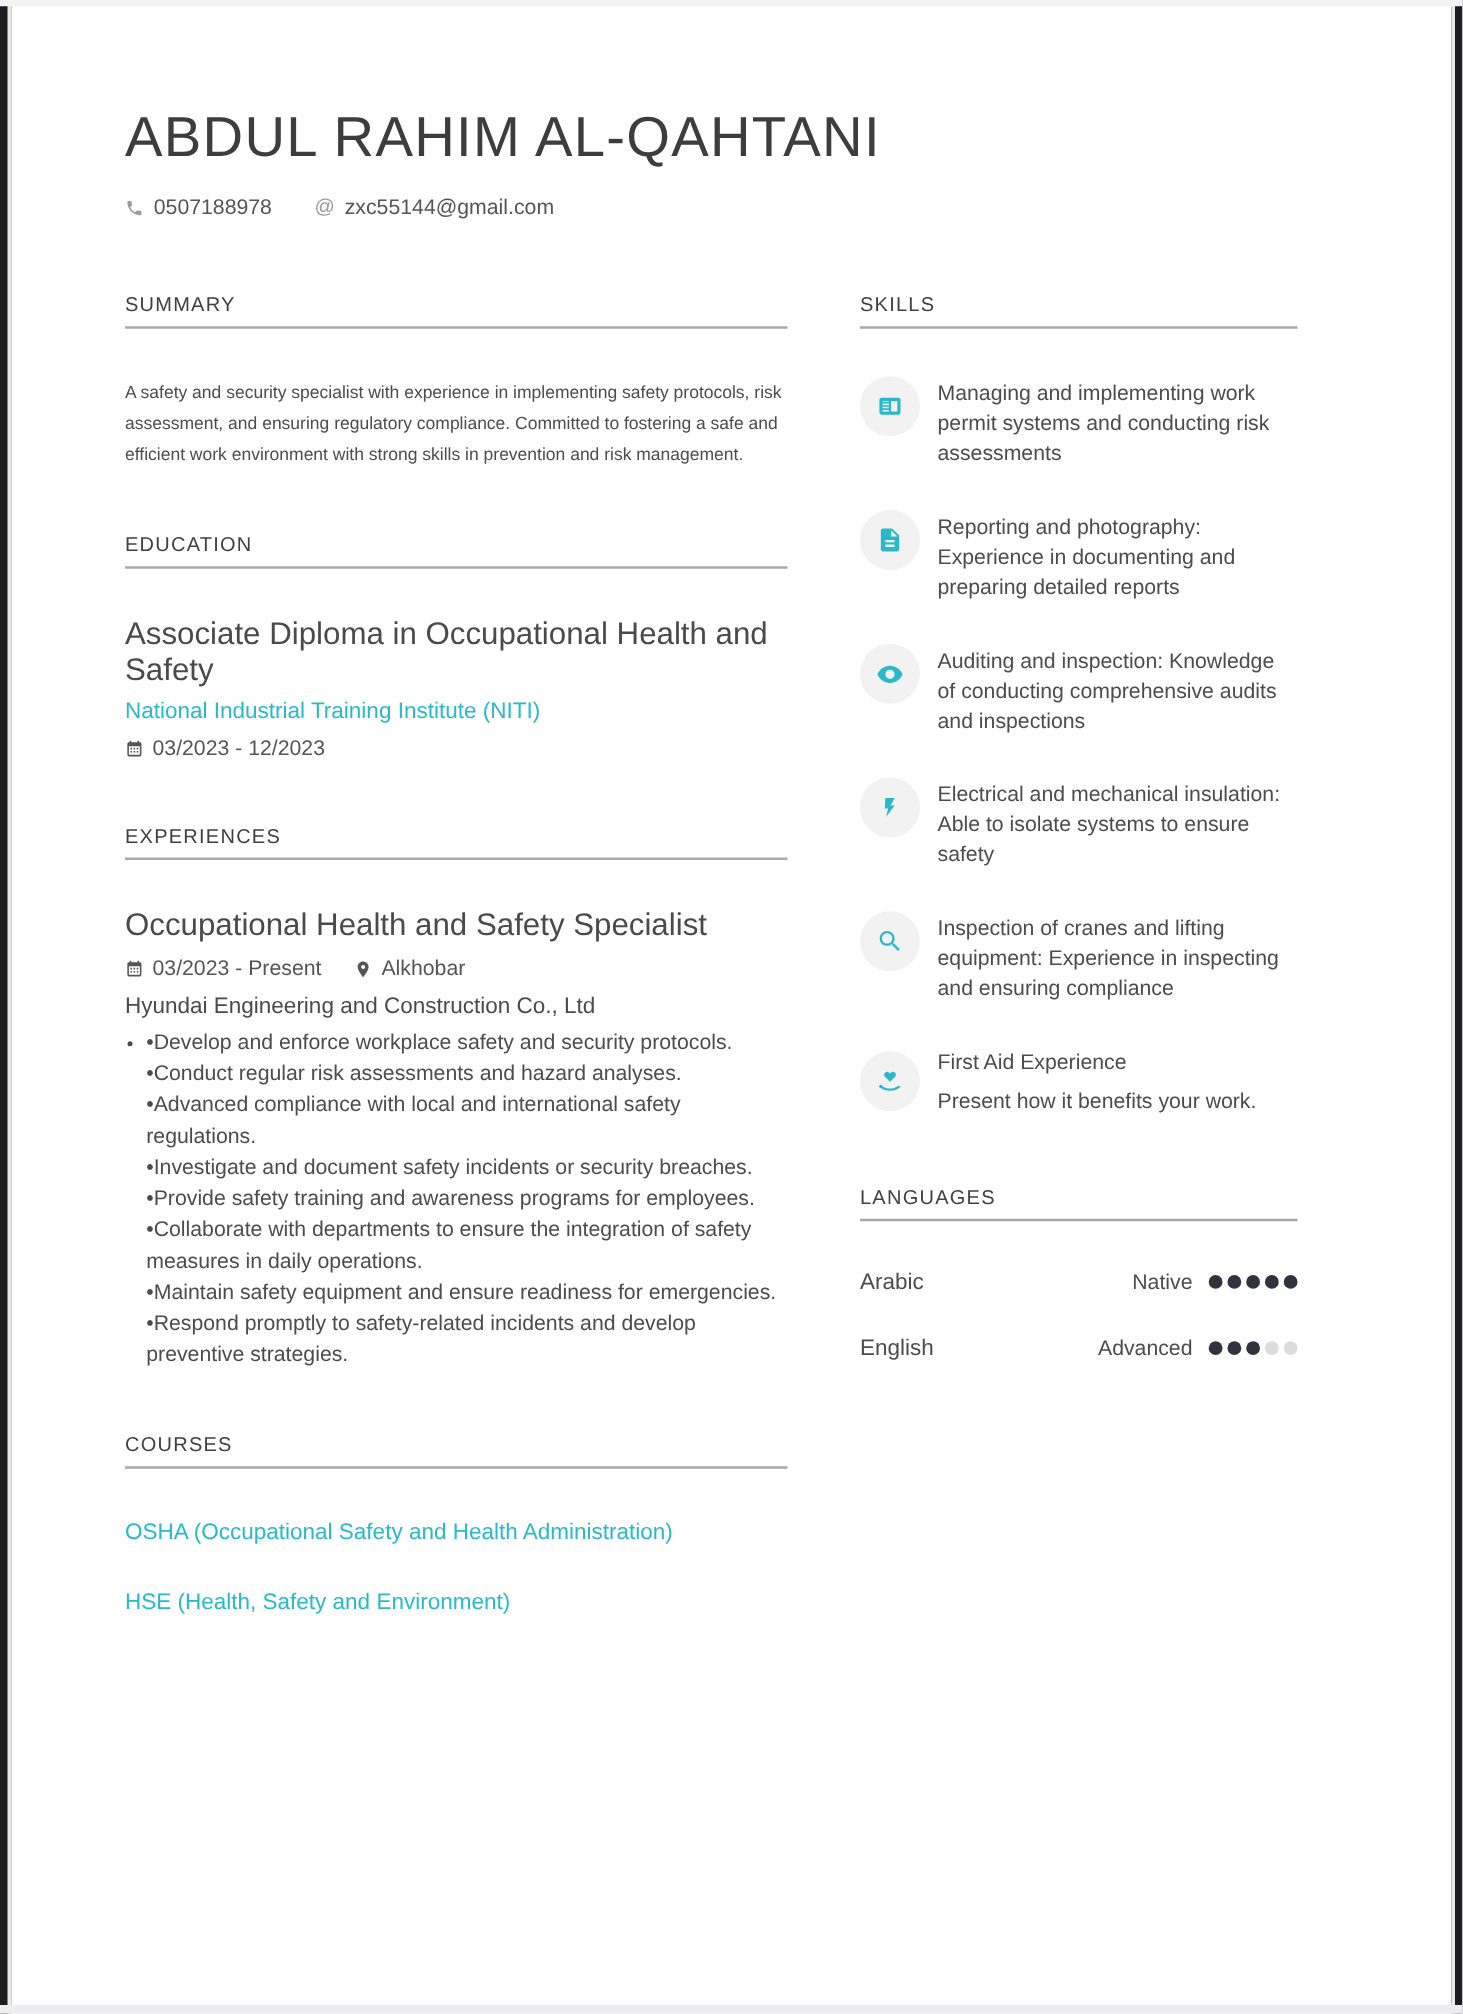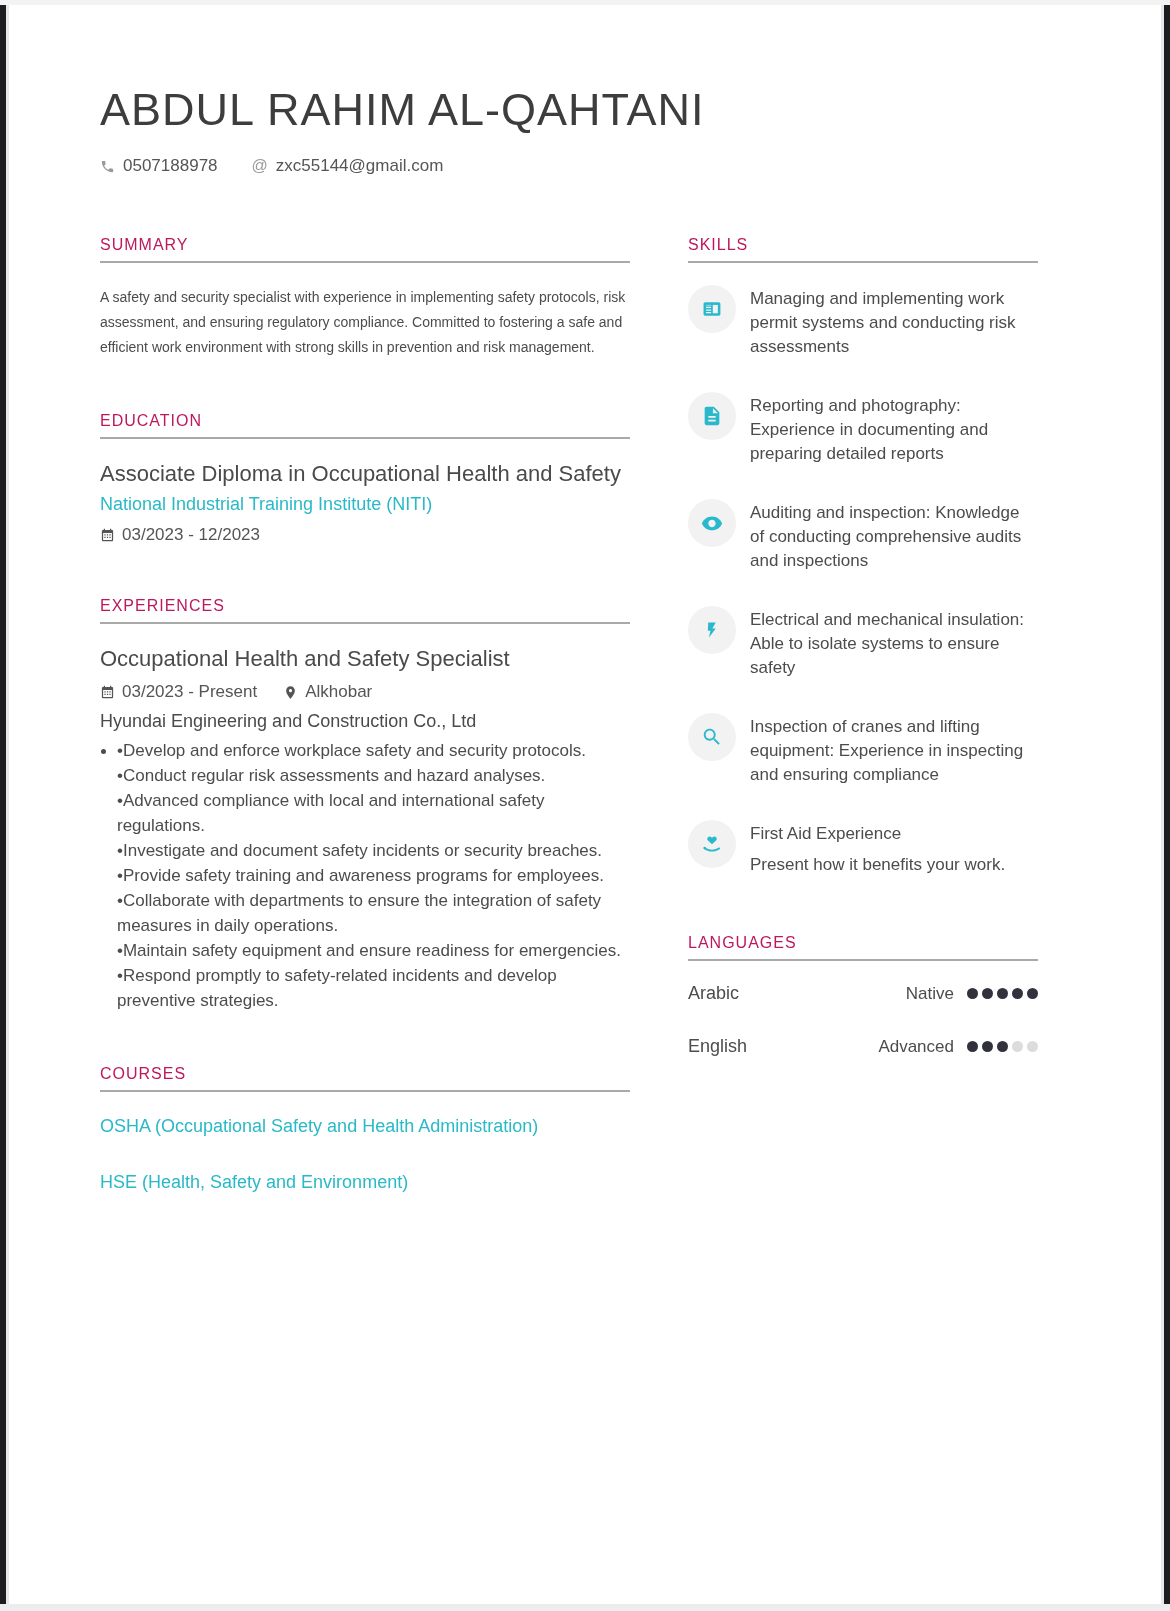--- a/index.html
+++ b/index.html
@@ -38,46 +38,46 @@
   .contact-item .ic svg { width: 15px; height: 15px; fill: #9a9a9a; }
   .at-glyph { font-size: 16px; color: #9a9a9a; }
 
   
   .columns { display: flex; margin-top: 60px; gap: 58px; }
   .col-left { width: 530px; flex: none; }
   .col-right { width: 350px; flex: none; }
 
   section { margin-bottom: 52px; }
   .sec-title {
-    font-size: 16px; color: #be185d; letter-spacing: 1px;
+    font-size: 16px; color: #404040; letter-spacing: 1px;
     padding-bottom: 7px; border-bottom: 2px solid #a9a9a9;
-    margin-bottom: 22px; font-weight: 400;
+    margin-bottom: 38px; font-weight: 400;
   }
 
   .body-text { font-size: 14px; color: #4c4c4c; line-height: 25px; }
 
-  .degree, .job-title { font-size: 22px; color: #4a4a4a; font-weight: 400; }
+  .degree, .job-title { font-size: 25px; color: #4a4a4a; font-weight: 400; }
   .school-link { font-size: 18px; color: #29b9c7; margin-top: 7px; }
   .meta-row { display: flex; align-items: center; gap: 26px; margin-top: 10px;
               font-size: 17px; color: #555; }
   .meta-item { display: flex; align-items: center; gap: 7px; }
   .meta-item svg { width: 15px; height: 15px; fill: #555; }
 
   .company { font-size: 18px; color: #4a4a4a; margin-top: 9px; }
 
   ul.exp-bullets { margin-top: 6px; padding-left: 17px; }
   ul.exp-bullets li { font-size: 17px; color: #4c4c4c; line-height: 25px; }
   ul.exp-bullets li::marker { color: #4c4c4c; font-size: 15px; }
 
   .course-item { font-size: 18px; color: #29b9c7; line-height: 24px; margin-bottom: 32px; }
   .course-item:last-child { margin-bottom: 0; }
 
   
   .skill-item { display: flex; gap: 14px; margin-bottom: 33px; }
-  .skill-item:last-child { margin-bottom: 0; }
+  .skill-item:last-child { margin-bottom: 0; align-items: center; }
   .skill-icon-circle {
     width: 48px; height: 48px; border-radius: 50%; background: #f2f2f2;
     flex: none; display: flex; align-items: center; justify-content: center;
   }
   .skill-icon-circle svg { width: 22px; height: 22px; fill: #2ab8cd; }
   .skill-text { font-size: 17px; color: #4c4c4c; line-height: 24px; padding-top: 2px; }
   .skill-note { margin-top: 7px; }
 
   
   .lang-row { display: flex; align-items: center; margin-bottom: 32px; }

